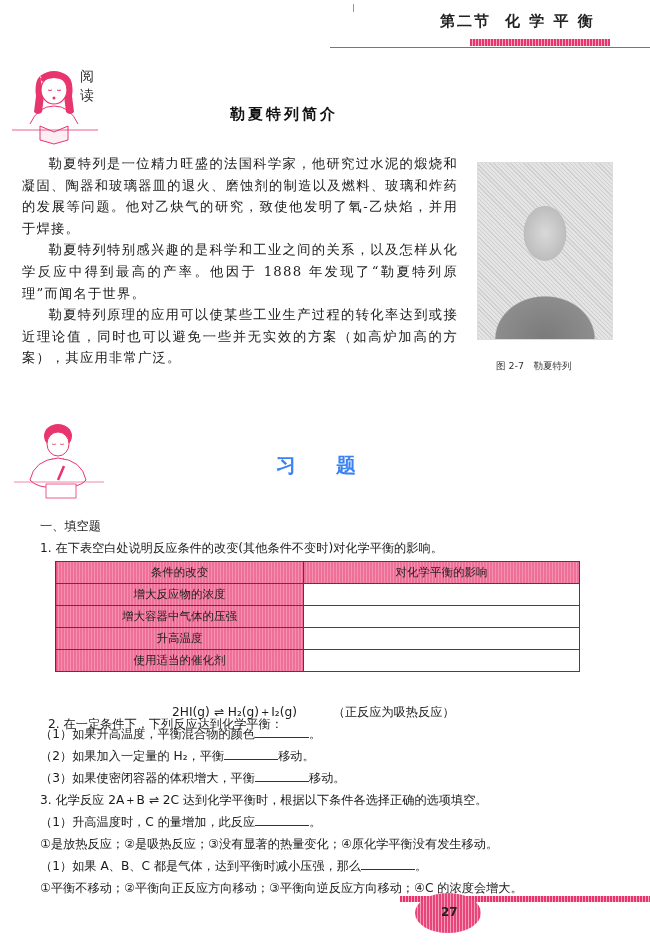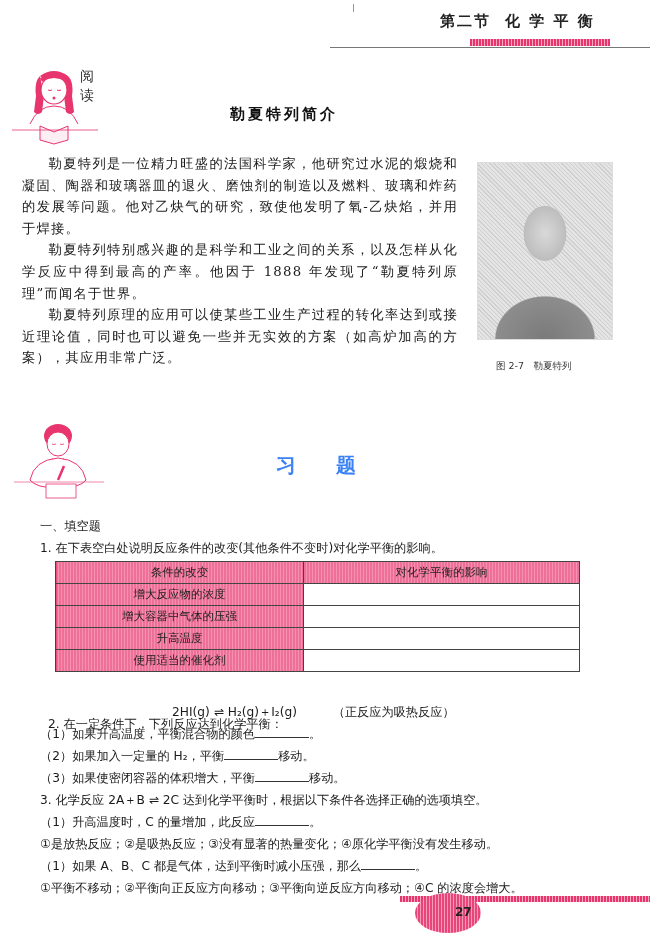--- a/index.html
+++ b/index.html
@@ -59,21 +59,21 @@
   .q3b { left: 40px; top: 856px; }
   .q3p { left: 40px; top: 878px; }
 
   .blank { display: inline-block; width: 54px; border-bottom: 1px solid #333; height: 12px; vertical-align: baseline; }
 
   
   .ft-stripe { left: 400px; top: 896px; width: 250px; height: 6px;
     background: repeating-linear-gradient(90deg, #e8356e 0 2px, #f7a8c0 2px 3px); }
   .ft-oval { left: 415px; top: 893px; width: 66px; height: 40px; border-radius: 50%;
     background: repeating-linear-gradient(90deg, #e8457a 0 2px, #f59ab8 2px 3px); }
-  .pgnum { left: 441px; top: 905px; font-size: 12px; font-weight: bold; font-family: "DejaVu Sans", sans-serif; color: #222; padding-left: 14px; }
+  .pgnum { left: 441px; top: 905px; font-size: 12px; font-weight: bold; font-family: "DejaVu Sans", sans-serif; color: #222; }
 </style>
 </head>
 <body>
 
 <div class="abs tick"></div>
 <div class="abs hdr-title">
   <span>第二节</span><span class="gap"></span><span>化 学 平 衡</span>
 </div>
 <div class="abs hdr-stripe"></div>
 <div class="abs hdr-rule"></div>

